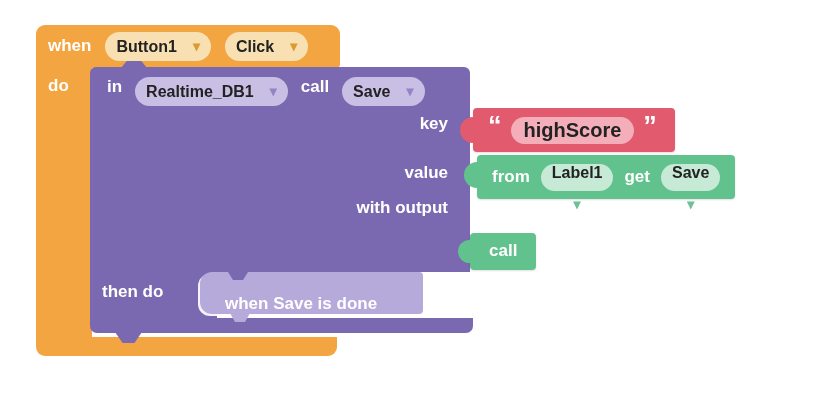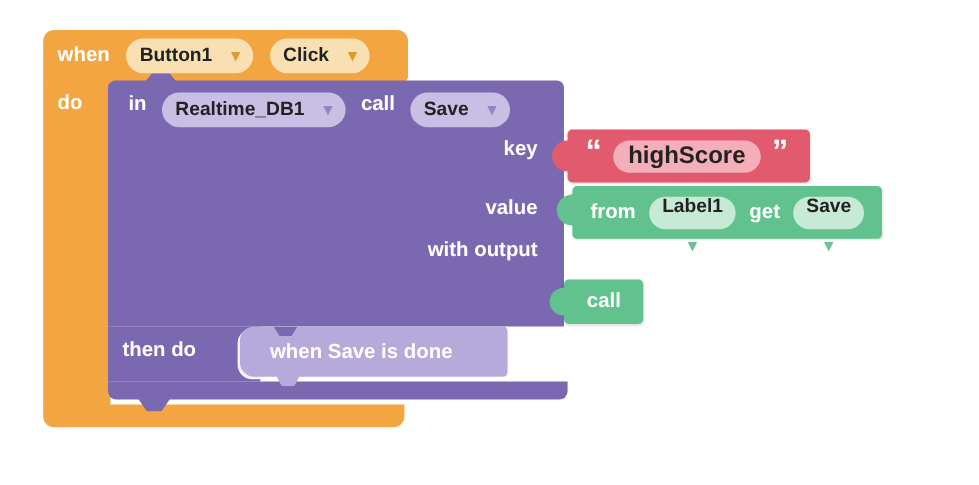--- a/index.html
+++ b/index.html
@@ -95,21 +95,21 @@
   .error-block{
     left:470px;top:233px;height:37px;background:var(--green);border-radius:4px;
     display:flex;align-items:center;padding:0 19px;z-index:3;
     box-shadow:0 1px 2px rgba(0,0,0,0.12);
   }
   .error-block .tab{left:-12px;top:7px;height:23px;width:14px;background:var(--green);}
 
   
   .light-block{
     left:200px;top:272px;width:223px;height:42px;background:var(--lavender);
-    border-radius:12px 4px 4px 12px;display:flex;align-items:center;
+    border-radius:12px 4px 4px 12px;display:flex;align-items:flex-end;
     padding-left:25px;box-sizing:border-box;z-index:3;
     box-shadow:-2px 2px 0 0 rgba(255,255,255,0.92);
   }
   .lb-top-notch{position:absolute;left:28px;top:0;width:20px;height:8px;background:var(--purple);
     clip-path:polygon(0 0,100% 0,75% 100%,25% 100%);}
   .lb-bottom-bump{position:absolute;left:30px;bottom:-8px;width:20px;height:9px;background:var(--lavender);
     clip-path:polygon(0 0,100% 0,75% 100%,25% 100%);}
 </style>
 </head>
 <body>

